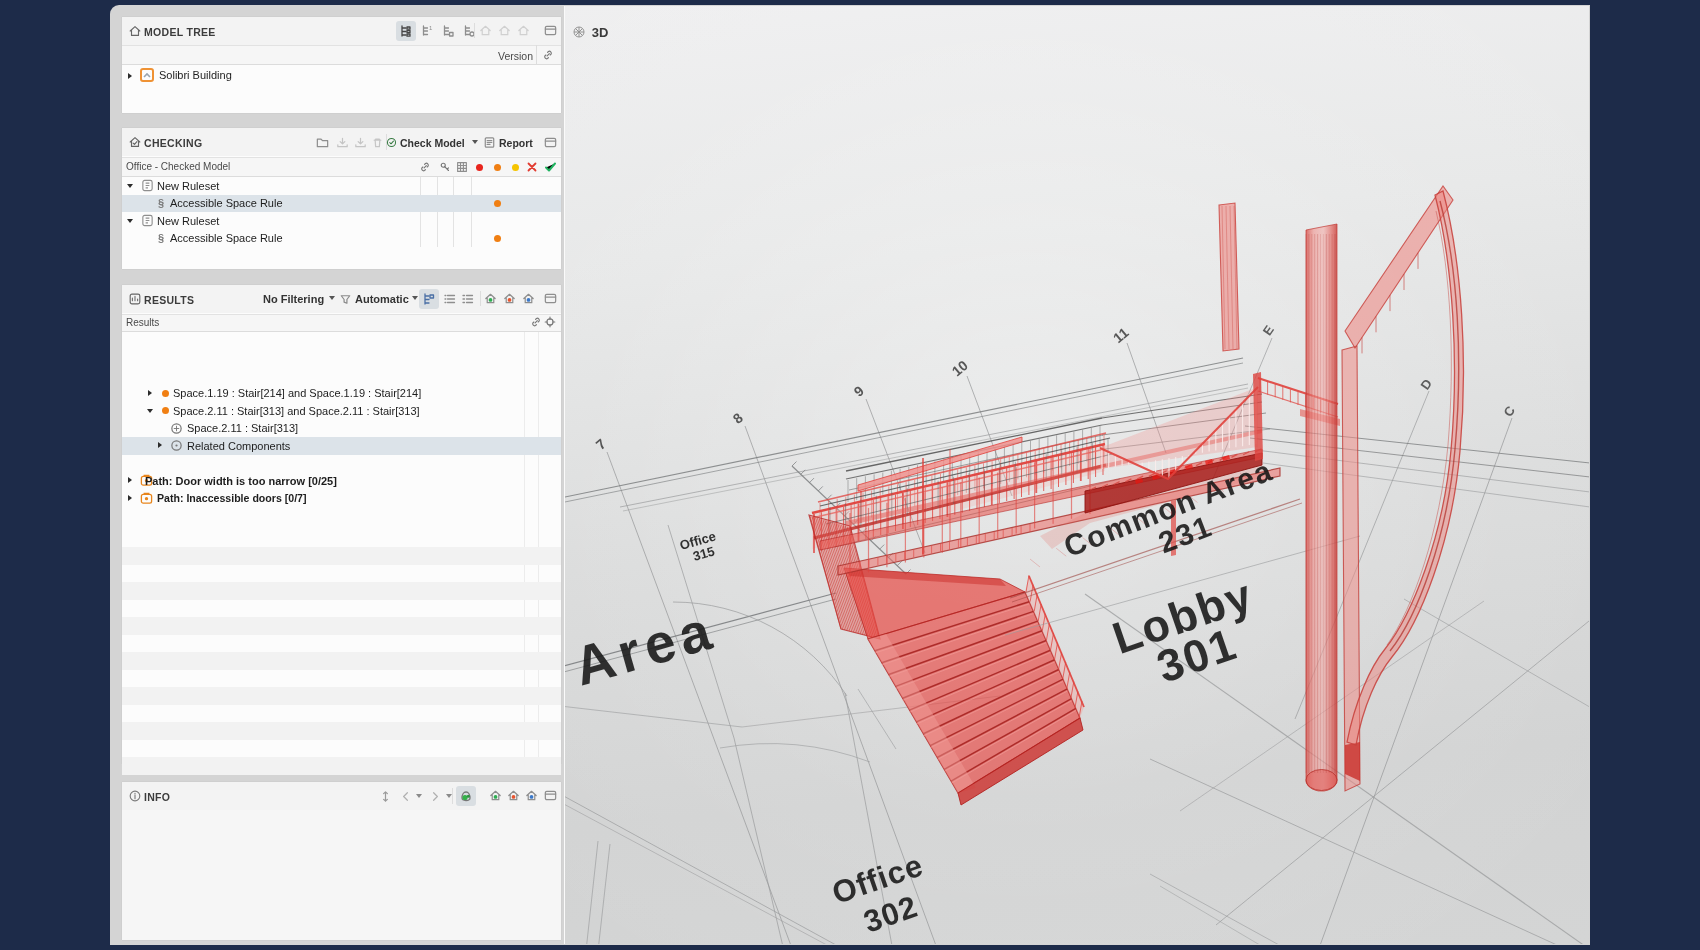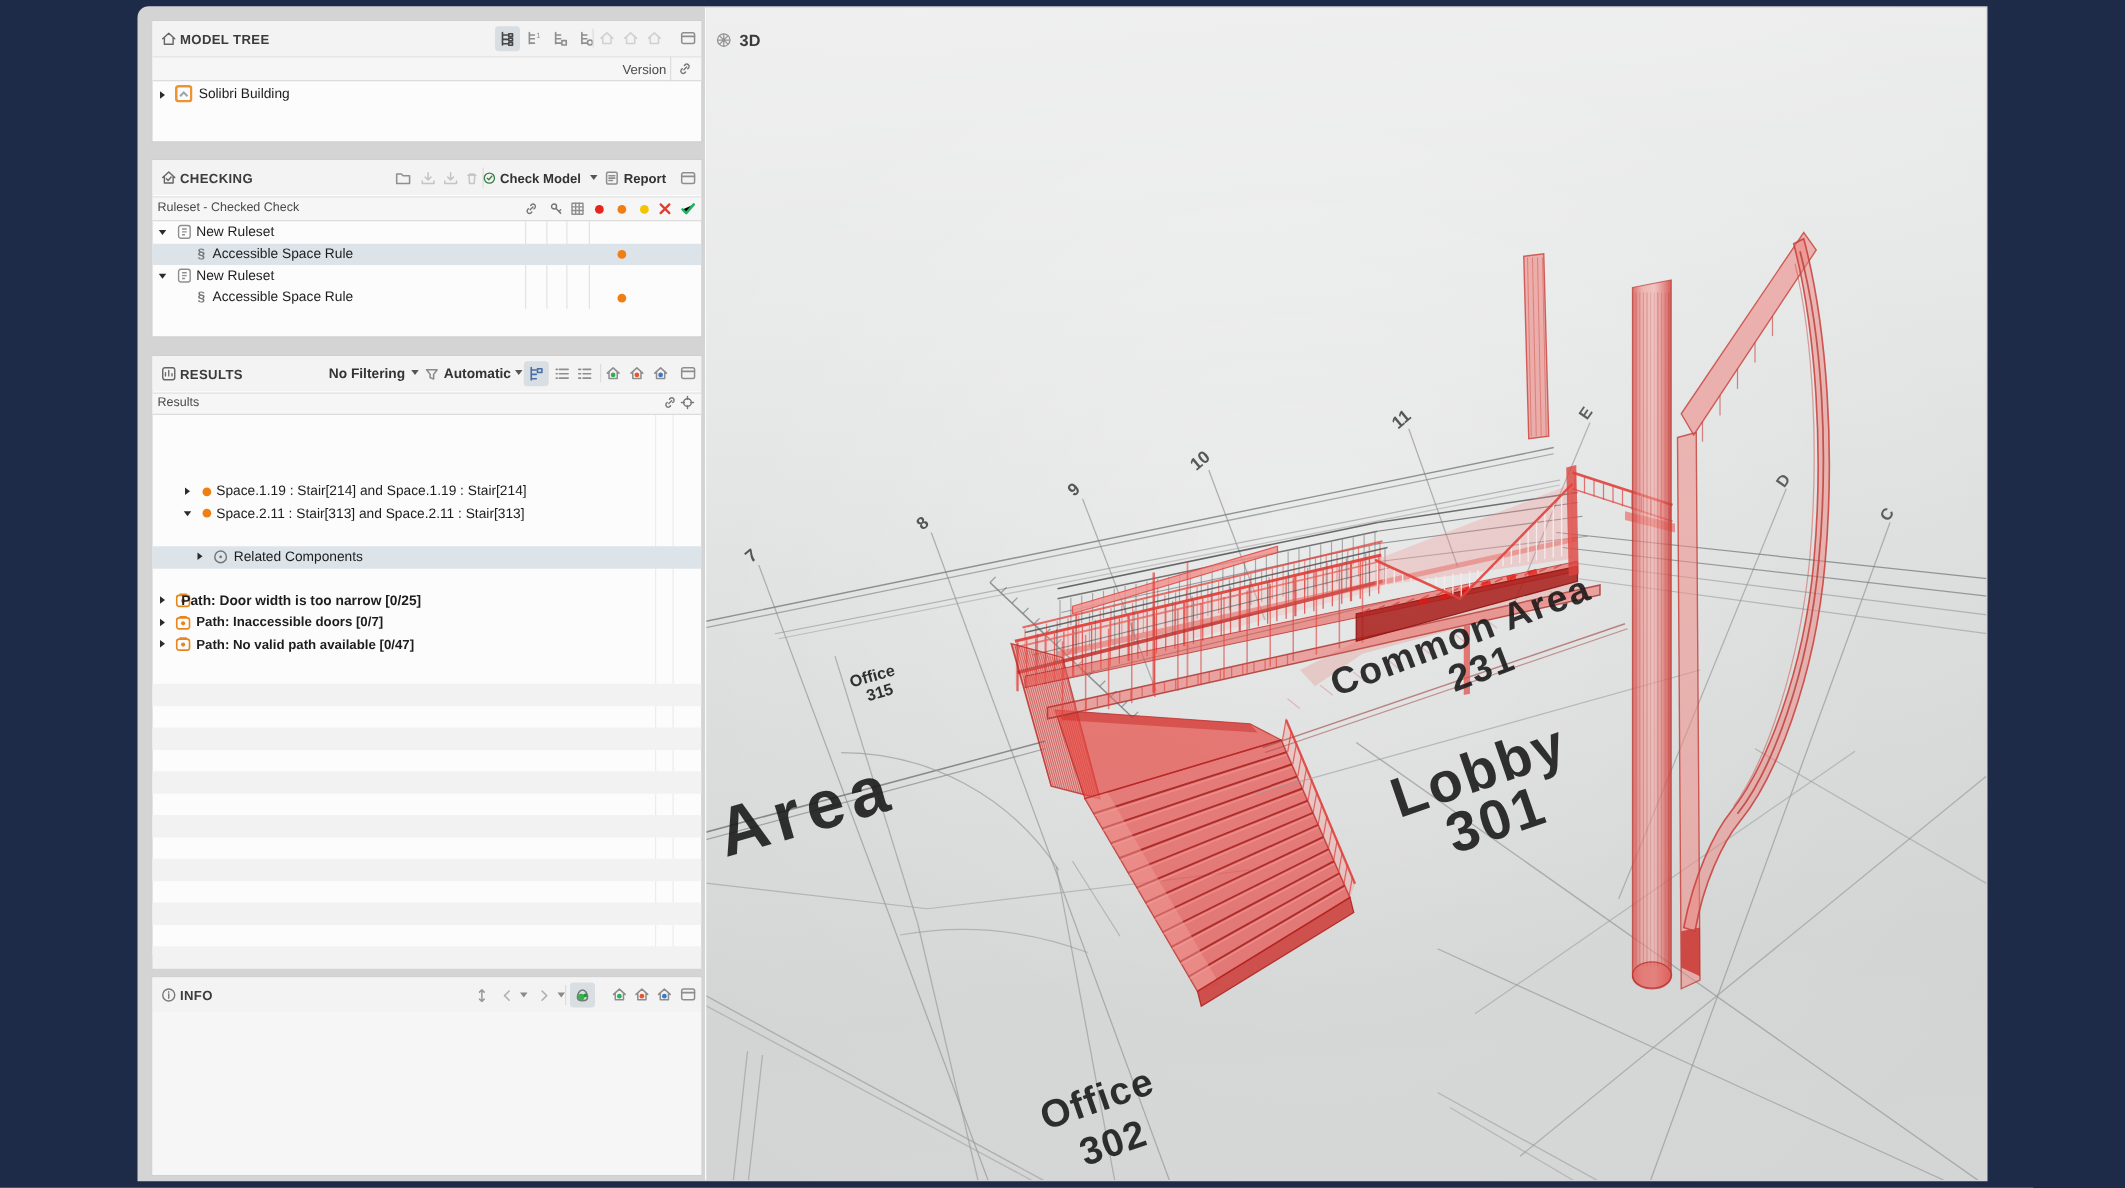--- a/index.html
+++ b/index.html
@@ -100,21 +100,21 @@
       <svg class="ic" style="left:360px;top:7px" width="15" height="15" viewBox="0 0 16 16" fill="none" stroke="#8e8e8e" stroke-width="1.3" stroke-linecap="round" stroke-linejoin="round">
         <rect x="3.5" y="3" width="9" height="10" rx="1"></rect>
         <path d="M5.5 6 h5 M5.5 8 h5 M5.5 10 h3"></path>
       </svg>
       <div style="position:absolute;left:377px;top:9px;font-size:10.5px;font-weight:bold;color:#333">Report</div>
       <svg class="ic" style="left:421px;top:7px" width="15" height="15" viewBox="0 0 16 16" fill="none" stroke="#8e8e8e" stroke-width="1.3" stroke-linecap="round" stroke-linejoin="round">
         <rect x="2.5" y="3.5" width="11" height="9" rx="1.5"></rect>
         <line x1="2.5" y1="6.5" x2="13.5" y2="6.5"></line>
       </svg>
       <div class="colhead" style="top:29px;height:20px"></div>
-      <div style="position:absolute;left:4px;top:33px;font-size:10px;color:#4a4a4a">Ruleset - Checked Check</div>
+      <div style="position:absolute;left:4px;top:33px;font-size:10px;color:#4a4a4a">Office - Checked Model</div>
       <svg class="ic" style="left:296px;top:32px" width="14" height="14" viewBox="0 0 16 16" fill="none" stroke="#8e8e8e" stroke-width="1.3" stroke-linecap="round" stroke-linejoin="round">
         <path d="M7 9 L9.5 6.5 M5.5 8 L4.5 9 a2.2 2.2 0 0 0 3 3 l1-1 M10.5 8 l1-1 a2.2 2.2 0 0 0 -3-3 l-1 1" stroke="#777"></path>
       </svg>
       <svg class="ic" style="left:316px;top:32px" width="14" height="14" viewBox="0 0 16 16" fill="none" stroke="#8e8e8e" stroke-width="1.3" stroke-linecap="round" stroke-linejoin="round">
         <circle cx="6" cy="6" r="2.3" stroke="#777"></circle>
         <path d="M7.6 7.6 L12 12 M10.5 10.5 L12 9" stroke="#777"></path>
       </svg>
       <svg class="ic" style="left:333px;top:32px" width="14" height="14" viewBox="0 0 16 16" fill="none" stroke="#8e8e8e" stroke-width="1.3" stroke-linecap="round" stroke-linejoin="round">
         <rect x="3" y="3" width="10" height="10"></rect>
         <path d="M3 6.3 h10 M3 9.6 h10 M6.3 3 v10 M9.6 3 v10"></path>
@@ -215,20 +215,27 @@
       <div class="row" style="top:99.5px">
         <div style="position:absolute;left:26px;top:5px;width:0;height:0;border-left:4.5px solid #2b2b2b;border-top:3.5px solid transparent;border-bottom:3.5px solid transparent;"></div>
         <div style="position:absolute;left:39.5px;top:5.199999999999999px;width:7.0px;height:7.0px;border-radius:50%;background:#f07f13"></div>
         <div class="rtext" style="left:51px;font-weight:normal;font-size:11px">Space.1.19 : Stair[214] and Space.1.19 : Stair[214]</div>
       </div>
       <div class="row" style="top:117.0px">
         <div style="position:absolute;left:25px;top:6.5px;width:0;height:0;border-top:4.5px solid #2b2b2b;border-left:3.5px solid transparent;border-right:3.5px solid transparent;"></div>
         <div style="position:absolute;left:39.5px;top:5.199999999999999px;width:7.0px;height:7.0px;border-radius:50%;background:#f07f13"></div>
         <div class="rtext" style="left:51px;font-weight:normal;font-size:11px">Space.2.11 : Stair[313] and Space.2.11 : Stair[313]</div>
       </div>
+      <div class="row" style="top:134.5px">
+        <svg class="ic" style="left:48px;top:2px" width="13" height="13" viewBox="0 0 14 14" fill="none" stroke="#8e8e8e" stroke-width="1.3" stroke-linecap="round" stroke-linejoin="round">
+          <circle cx="7" cy="7" r="5" stroke="#777"></circle>
+          <path d="M4.5 7 h5 M7 4.5 v5" stroke="#777" stroke-width="1"></path>
+        </svg>
+        <div class="rtext" style="left:65px;font-weight:normal;font-size:11px">Space.2.11 : Stair[313]</div>
+      </div>
       <div class="row sel" style="top:152.0px">
         <div style="position:absolute;left:36px;top:5px;width:0;height:0;border-left:4.5px solid #2b2b2b;border-top:3.5px solid transparent;border-bottom:3.5px solid transparent;"></div>
         <svg class="ic" style="left:48px;top:2px" width="13" height="13" viewBox="0 0 14 14" fill="none" stroke="#8e8e8e" stroke-width="1.3" stroke-linecap="round" stroke-linejoin="round">
           <circle cx="7" cy="7" r="5" stroke="#777"></circle>
           <circle cx="7" cy="7" r="1.2" fill="#777" stroke="none"></circle>
         </svg>
         <div class="rtext" style="left:65px;font-weight:normal;font-size:11px">Related Components</div>
       </div>
       <div class="row" style="top:187.0px">
         <div style="position:absolute;left:6px;top:5px;width:0;height:0;border-left:4.5px solid #2b2b2b;border-top:3.5px solid transparent;border-bottom:3.5px solid transparent;"></div>
@@ -240,29 +247,20 @@
         <div class="rtext" style="left:23px;font-weight:bold;font-size:11px">Path: Door width is too narrow [0/25]</div>
       </div>
       <div class="row" style="top:204.5px">
         <div style="position:absolute;left:6px;top:5px;width:0;height:0;border-left:4.5px solid #2b2b2b;border-top:3.5px solid transparent;border-bottom:3.5px solid transparent;"></div>
         <svg class="ic" style="left:18px;top:2px" width="13" height="13" viewBox="0 0 14 14" fill="none">
           <rect x="1.5" y="2.5" width="11" height="9.5" rx="2" stroke="#e8851c" stroke-width="1.4"></rect>
           <path d="M4.5 2.5 v-1 h5 v1" stroke="#e8851c" stroke-width="1.2"></path>
           <circle cx="7" cy="7.2" r="1.8" fill="#e8851c"></circle>
         </svg>
         <div class="rtext" style="left:35px;font-weight:bold;font-size:10.6px">Path: Inaccessible doors [0/7]</div>
-      </div>
-      <div class="row" style="top:222.0px">
-        <div style="position:absolute;left:6px;top:5px;width:0;height:0;border-left:4.5px solid #2b2b2b;border-top:3.5px solid transparent;border-bottom:3.5px solid transparent;"></div>
-        <svg class="ic" style="left:18px;top:2px" width="13" height="13" viewBox="0 0 14 14" fill="none">
-          <rect x="1.5" y="2.5" width="11" height="9.5" rx="2" stroke="#e8851c" stroke-width="1.4"></rect>
-          <path d="M4.5 2.5 v-1 h5 v1" stroke="#e8851c" stroke-width="1.2"></path>
-          <circle cx="7" cy="7.2" r="1.8" fill="#e8851c"></circle>
-        </svg>
-        <div class="rtext" style="left:35px;font-weight:bold;font-size:10.6px">Path: No valid path available [0/47]</div>
       </div>
       <div style="position:absolute;left:0;right:0;top:262px;height:17.5px;background:#f2f2f2"></div>
       <div style="position:absolute;left:0;right:0;top:297.0px;height:17.5px;background:#f2f2f2"></div>
       <div style="position:absolute;left:0;right:0;top:332.0px;height:17.5px;background:#f2f2f2"></div>
       <div style="position:absolute;left:0;right:0;top:367.0px;height:17.5px;background:#f2f2f2"></div>
       <div style="position:absolute;left:0;right:0;top:402.0px;height:17.5px;background:#f2f2f2"></div>
       <div style="position:absolute;left:0;right:0;top:437.0px;height:17.5px;background:#f2f2f2"></div>
       <div style="position:absolute;left:0;right:0;top:472.0px;height:17.5px;background:#f2f2f2"></div>
     </div>
     <div class="panel" style="top:776px;height:160px">

